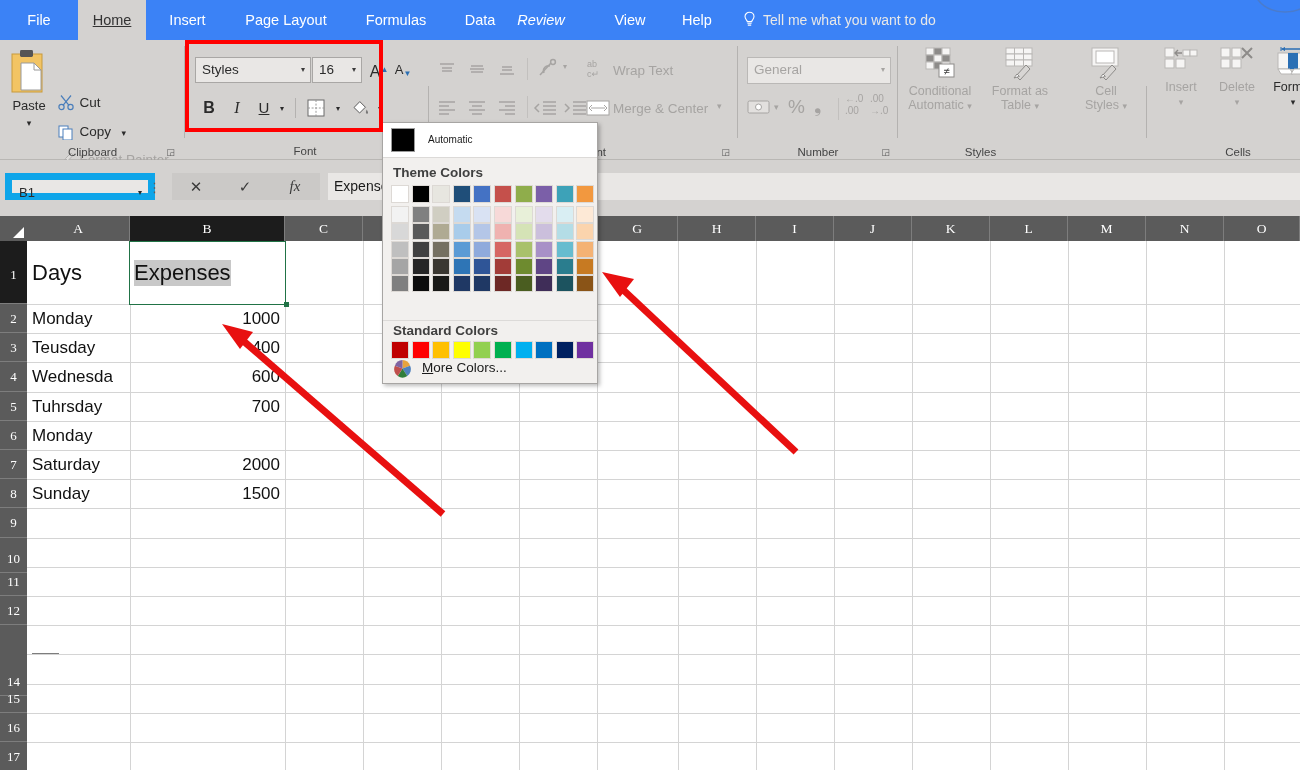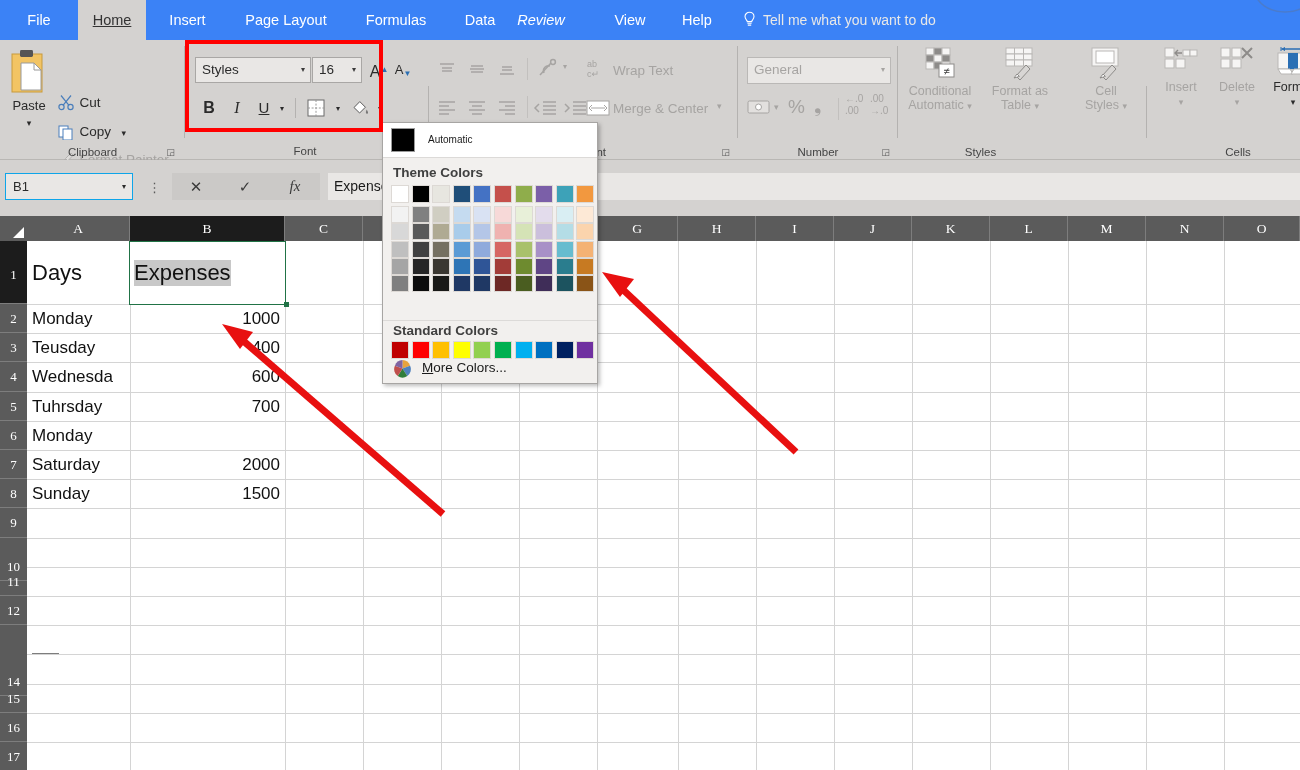--- a/index.html
+++ b/index.html
@@ -93,22 +93,22 @@
 
   
   #g-cells{ left:1063px; width:237px; }
 
   
   #fbar{
     position:absolute; left:0; top:160px; width:1300px; height:56px;
     background:#d4d2d0;
   }
   #namebox{
-    position:absolute; left:5px; top:13px; width:128px; height:27px;
-    background:#e9e7e5; border:1px solid #0ea5e9; font-size:13px;
+    position:absolute; left:5px; top:13px; width:150px; height:27px;
+    background:#e9e7e5; border:7px solid #0ea5e9; font-size:13px;
     color:#2b2b2b; line-height:25px; padding-left:7px;
   }
   #namebox .car{ position:absolute; right:6px; top:0; font-size:8px; }
   #fbdots{ position:absolute; left:148px; top:20px; font-size:13px; color:#5a5a5a; letter-spacing:0;}
   #fbbtns{ position:absolute; left:172px; top:13px; width:148px; height:27px; background:#cbc9c7;}
   #fbbtns span{ position:absolute; top:0; height:27px; line-height:27px; font-size:15px; color:#3a3a3a; text-align:center; width:48px; cursor:default;}
   #fbinput{
     position:absolute; left:328px; top:13px; right:0; height:27px;
     background:#e9e7e5; font-size:14px; color:#1a1a1a; line-height:27px; padding-left:6px;
     overflow:hidden; white-space:nowrap;
@@ -556,21 +556,21 @@
   <div id="rowhdr">
       <div class="rr sel" style="top: 0px; height: 63px; line-height: normal; padding-top: 26px;">1</div>
       <div class="rr" style="top: 63px; height: 29.2px; line-height: 29.2px;">2</div>
       <div class="rr" style="top: 92.2px; height: 29.2px; line-height: 29.2px;">3</div>
       <div class="rr" style="top: 121.4px; height: 29.2px; line-height: 29.2px;">4</div>
       <div class="rr" style="top: 150.6px; height: 29.2px; line-height: 29.2px;">5</div>
       <div class="rr" style="top: 179.8px; height: 29.2px; line-height: 29.2px;">6</div>
       <div class="rr" style="top: 209px; height: 29.2px; line-height: 29.2px;">7</div>
       <div class="rr" style="top: 238.2px; height: 29.2px; line-height: 29.2px;">8</div>
       <div class="rr" style="top: 267.4px; height: 29.2px; line-height: 29.2px;">9</div>
-      <div class="rr" style="top: 311px; height: 29.2px; line-height: 29.2px;">10</div>
+      <div class="rr" style="top: 303px; height: 29.2px; line-height: 29.2px;">10</div>
       <div class="rr" style="top: 325.8px; height: 29.2px; line-height: 29.2px;">11</div>
       <div class="rr" style="top: 355px; height: 29.2px; line-height: 29.2px;">12</div>
       <div class="rr" style="top: 384.2px; height: 29.2px; line-height: 29.2px; margin-left: 32px;">13</div>
       <div class="rr" style="top: 426px; height: 29.2px; line-height: 29.2px;">14</div>
       <div class="rr" style="top: 442.6px; height: 29.2px; line-height: 29.2px;">15</div>
       <div class="rr" style="top: 471.8px; height: 29.2px; line-height: 29.2px;">16</div>
       <div class="rr" style="top: 501px; height: 29.2px; line-height: 29.2px;">17</div>
     </div>
   <div id="sheetarea">
       <div class="vline" style="left: 103px;"></div>

